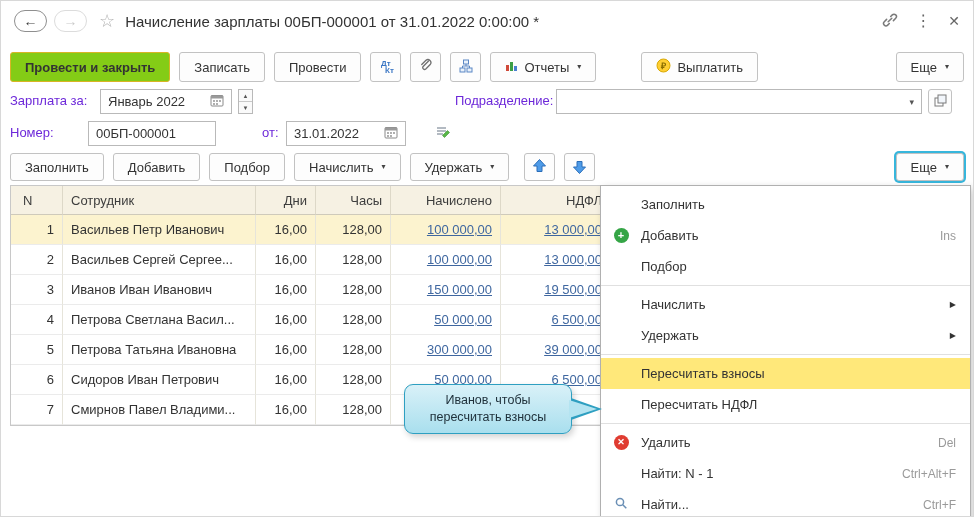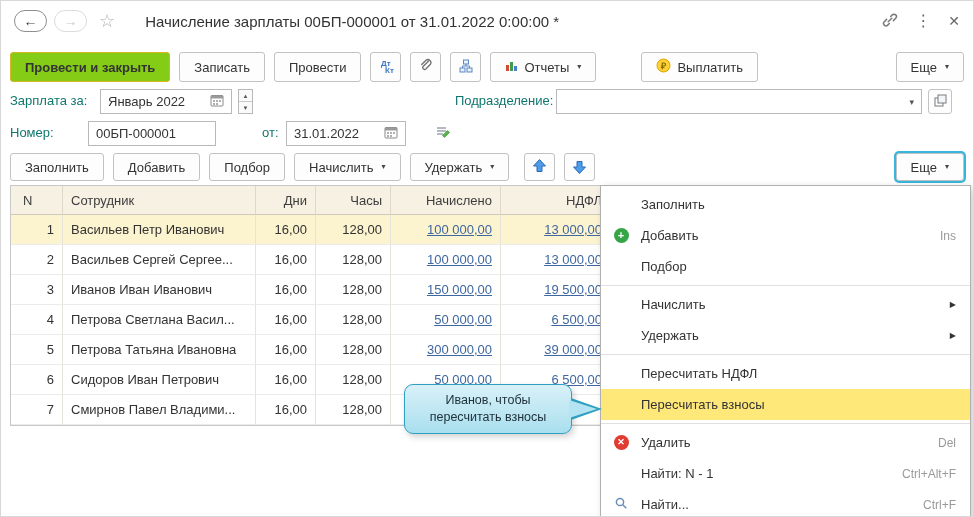--- a/index.html
+++ b/index.html
@@ -7,41 +7,41 @@
        font-family:"Liberation Sans",sans-serif;font-size:13px;color:#333}
   .frame{position:absolute;inset:0;border:1px solid #d8d8d8;pointer-events:none;z-index:60}
 
   
   .titlebar{position:absolute;top:0;left:0;width:100%;height:42px;display:flex;align-items:center;padding:0 14px}
   .nav-btn{width:33px;height:22px;border:1px solid #8f8f8f;border-radius:11px;background:#fff;
            display:flex;align-items:center;justify-content:center;font-size:14px;color:#3c3c3c;cursor:pointer}
   .nav-btn.disabled{border-color:#dcdcdc;color:#c9c9c9}
   .nav-btn + .nav-btn{margin-left:7px}
   .star{color:#b3b3b3;font-size:18px;margin-left:12px;line-height:1;cursor:pointer}
-  .title{font-size:15px;margin-left:30px;white-space:nowrap}
+  .title{font-size:15px;margin-left:10px;white-space:nowrap}
   .titlebar-right{margin-left:auto;display:flex;align-items:center;gap:17px;color:#666}
   .kebab{font-size:16px;line-height:1;cursor:pointer}
   .close-x{font-size:14px;cursor:pointer}
 
   
   .btn{height:30px;border:1px solid #c2c2c2;border-radius:3px;background:#fdfdfd;
        display:inline-flex;align-items:center;justify-content:center;padding:0 14px;font-size:13px;
        color:#333;gap:6px;cursor:pointer;white-space:nowrap;flex:0 0 auto}
   .btn.primary{background:#84cc16;border-color:#d8b525;font-weight:bold}
   .btn.iconb{width:31px;padding:0}
   .caret{font-size:8px;color:#444;margin-left:2px;line-height:1}
 
   .toolbar{position:absolute;top:52px;left:10px;right:10px;height:30px;display:flex;align-items:center;gap:9px}
   .dtkt{display:flex;flex-direction:column;font-size:8px;line-height:7px;font-weight:bold;color:#3a76c4}
   .dtkt .kt{margin-left:7px}
 
   
   .frow{position:absolute;left:10px;right:10px;height:25px}
   .row1{top:89px}.row2{top:121px}
-  .frow .lbl{position:absolute;top:4px;color:#0f766e}
+  .frow .lbl{position:absolute;top:4px;color:#6d28d9}
   .input{position:absolute;top:0;height:25px;border:1px solid #b9b9b9;background:#fff;
          display:flex;align-items:center;padding:0 7px;gap:4px}
   .input .txt{white-space:nowrap;overflow:hidden}
   .spinner{position:absolute;top:0;width:15px;height:25px;border:1px solid #b9b9b9;background:#fafafa;
            display:flex;flex-direction:column;cursor:pointer}
   .spinner span{flex:1;display:flex;align-items:center;justify-content:center;font-size:6px;color:#555}
   .spinner span:first-child{border-bottom:1px solid #c9c9c9}
   .combo-caret{margin-left:auto;font-size:9px;color:#555}
   .mini-btn{position:absolute;top:0;height:25px;border:1px solid #c2c2c2;border-radius:3px;background:#fdfdfd;
             display:flex;align-items:center;justify-content:center;cursor:pointer}
@@ -404,27 +404,27 @@
     <span class="gutter"></span>
     <span class="lab">Начислить</span>
     <span class="sub">▶</span>
   </div>
   <div class="mi">
     <span class="gutter"></span>
     <span class="lab">Удержать</span>
     <span class="sub">▶</span>
   </div>
   <div class="msep"></div>
+  <div class="mi hl">
+    <span class="gutter"></span>
+    <span class="lab">Пересчитать взносы</span>
+  </div>
   <div class="mi">
     <span class="gutter"></span>
     <span class="lab">Пересчитать НДФЛ</span>
-  </div>
-  <div class="mi hl">
-    <span class="gutter"></span>
-    <span class="lab">Пересчитать взносы</span>
   </div>
   <div class="msep"></div>
   <div class="mi">
     <span class="gutter">
         <span class="circle-icon ci-del">✕</span>
       </span>
     <span class="lab">Удалить</span>
     <span class="sc">Del</span>
   </div>
   <div class="mi">

